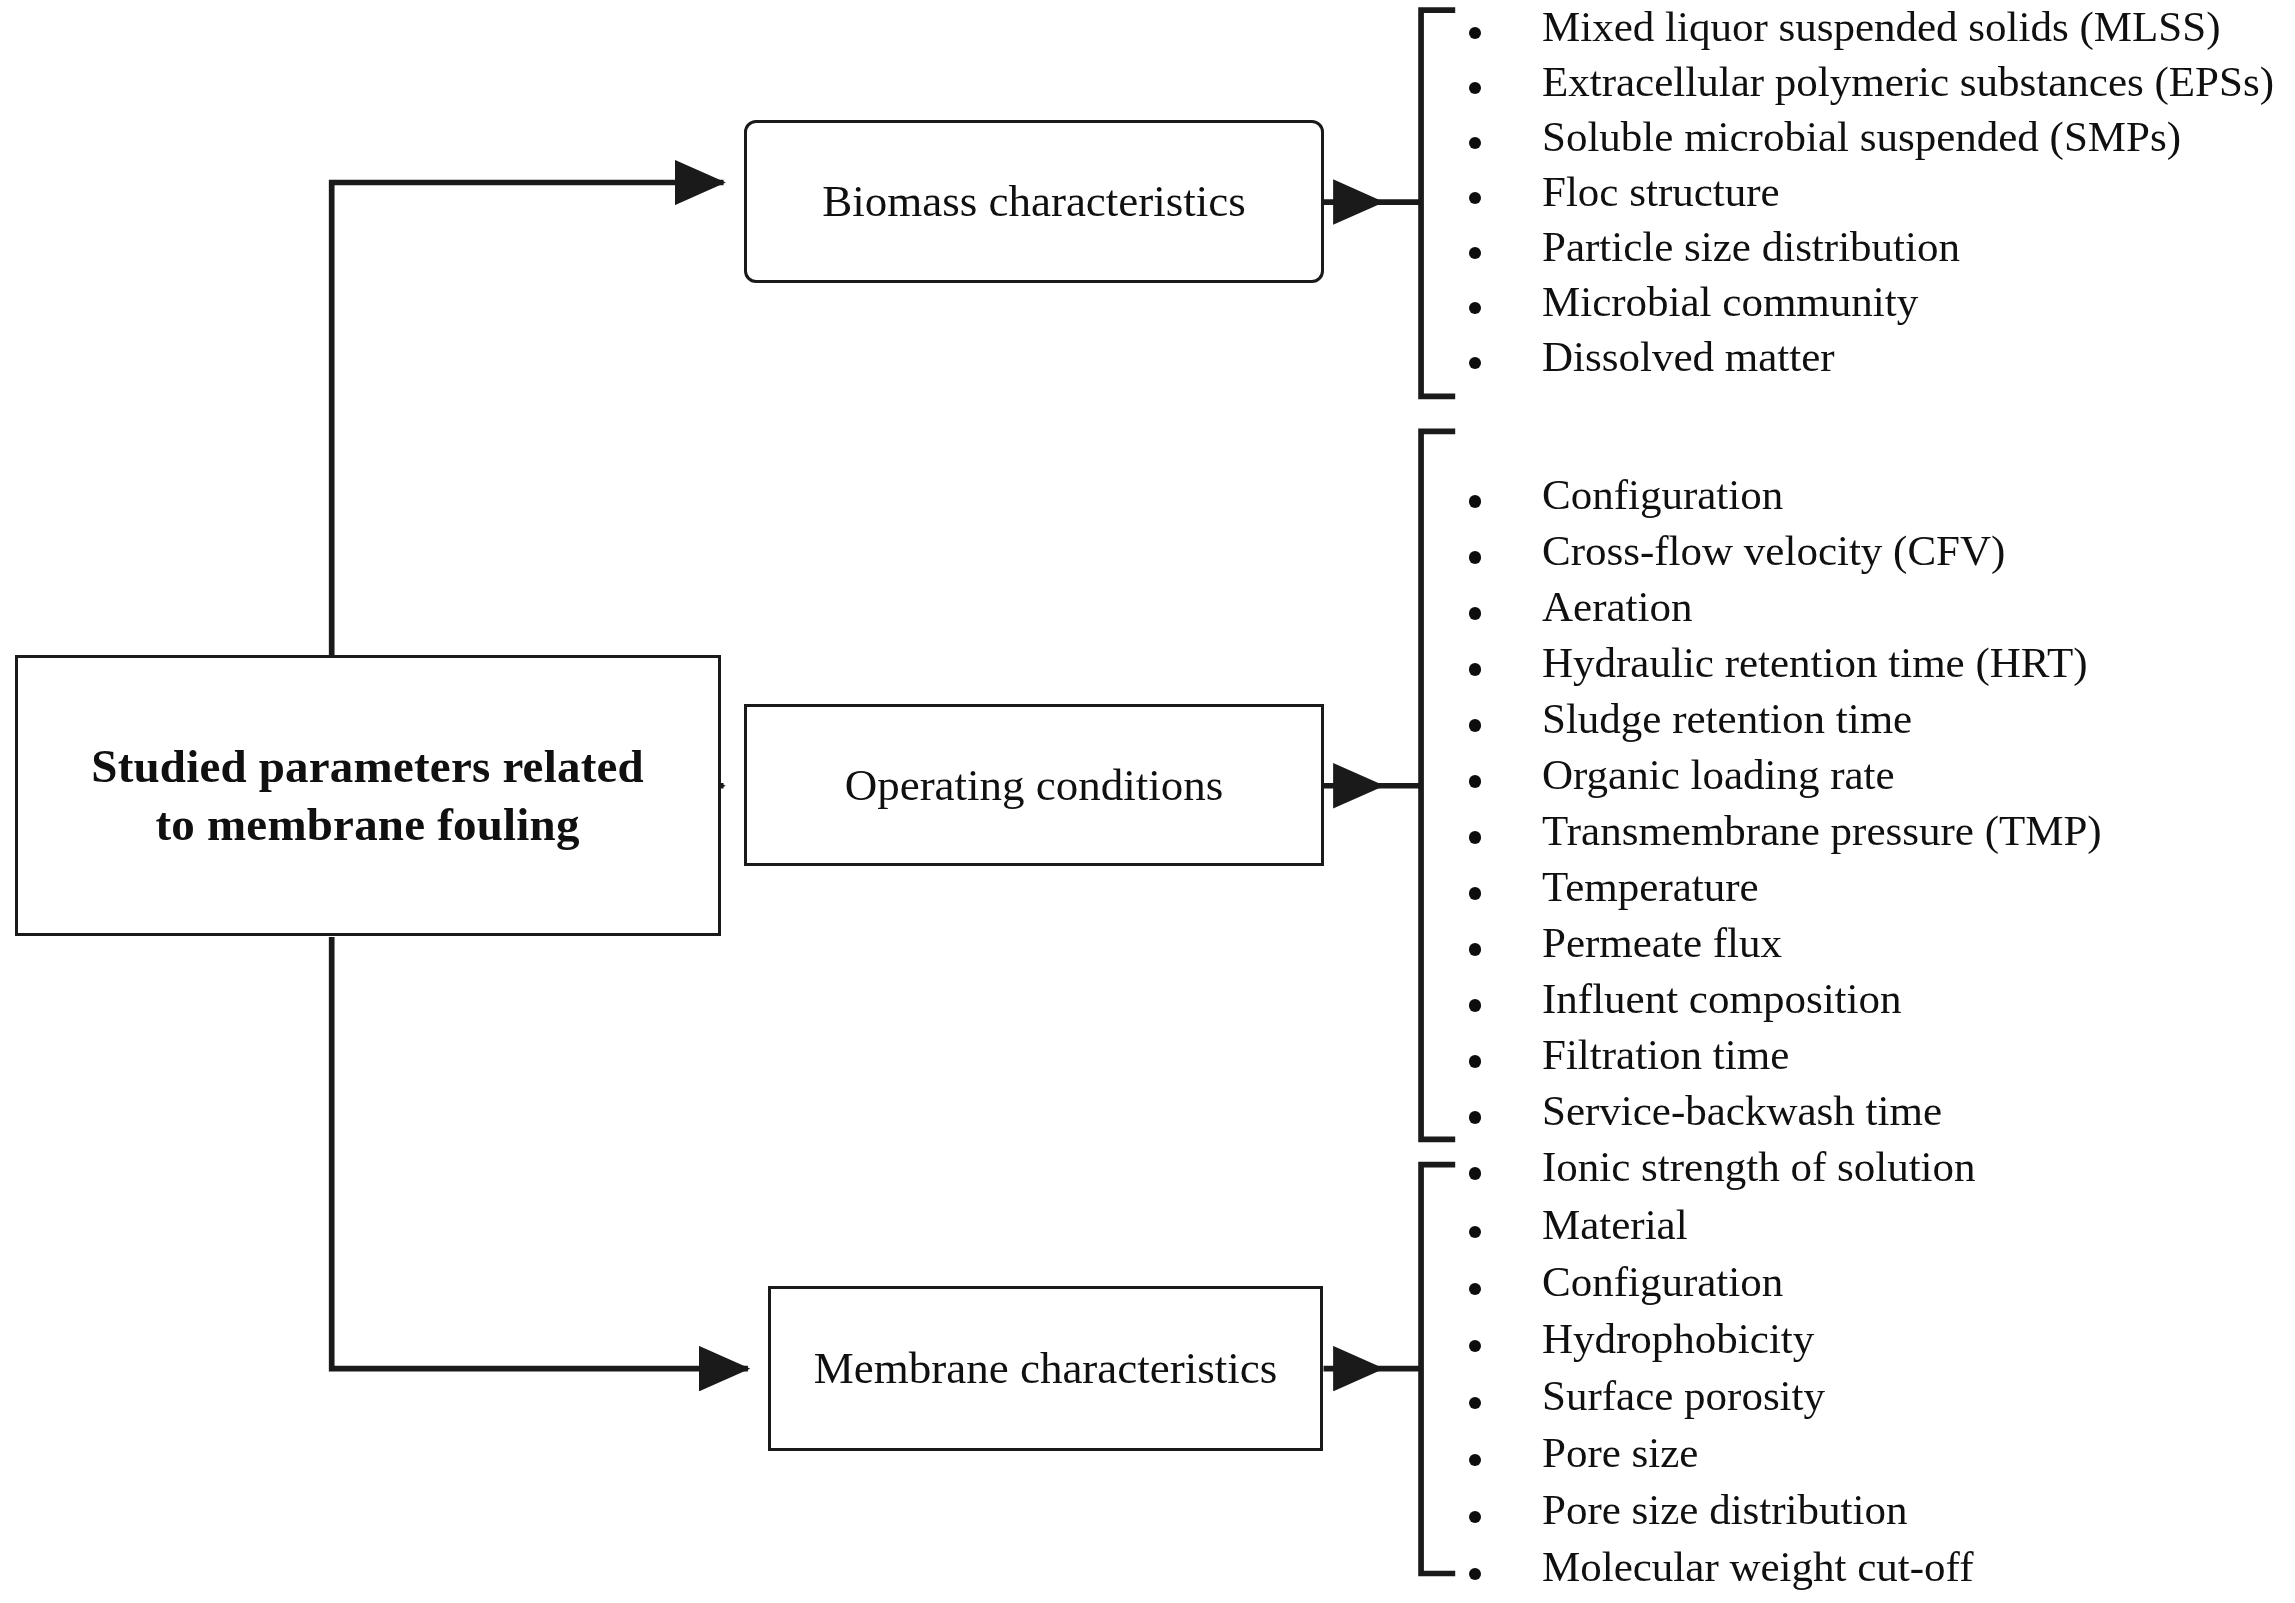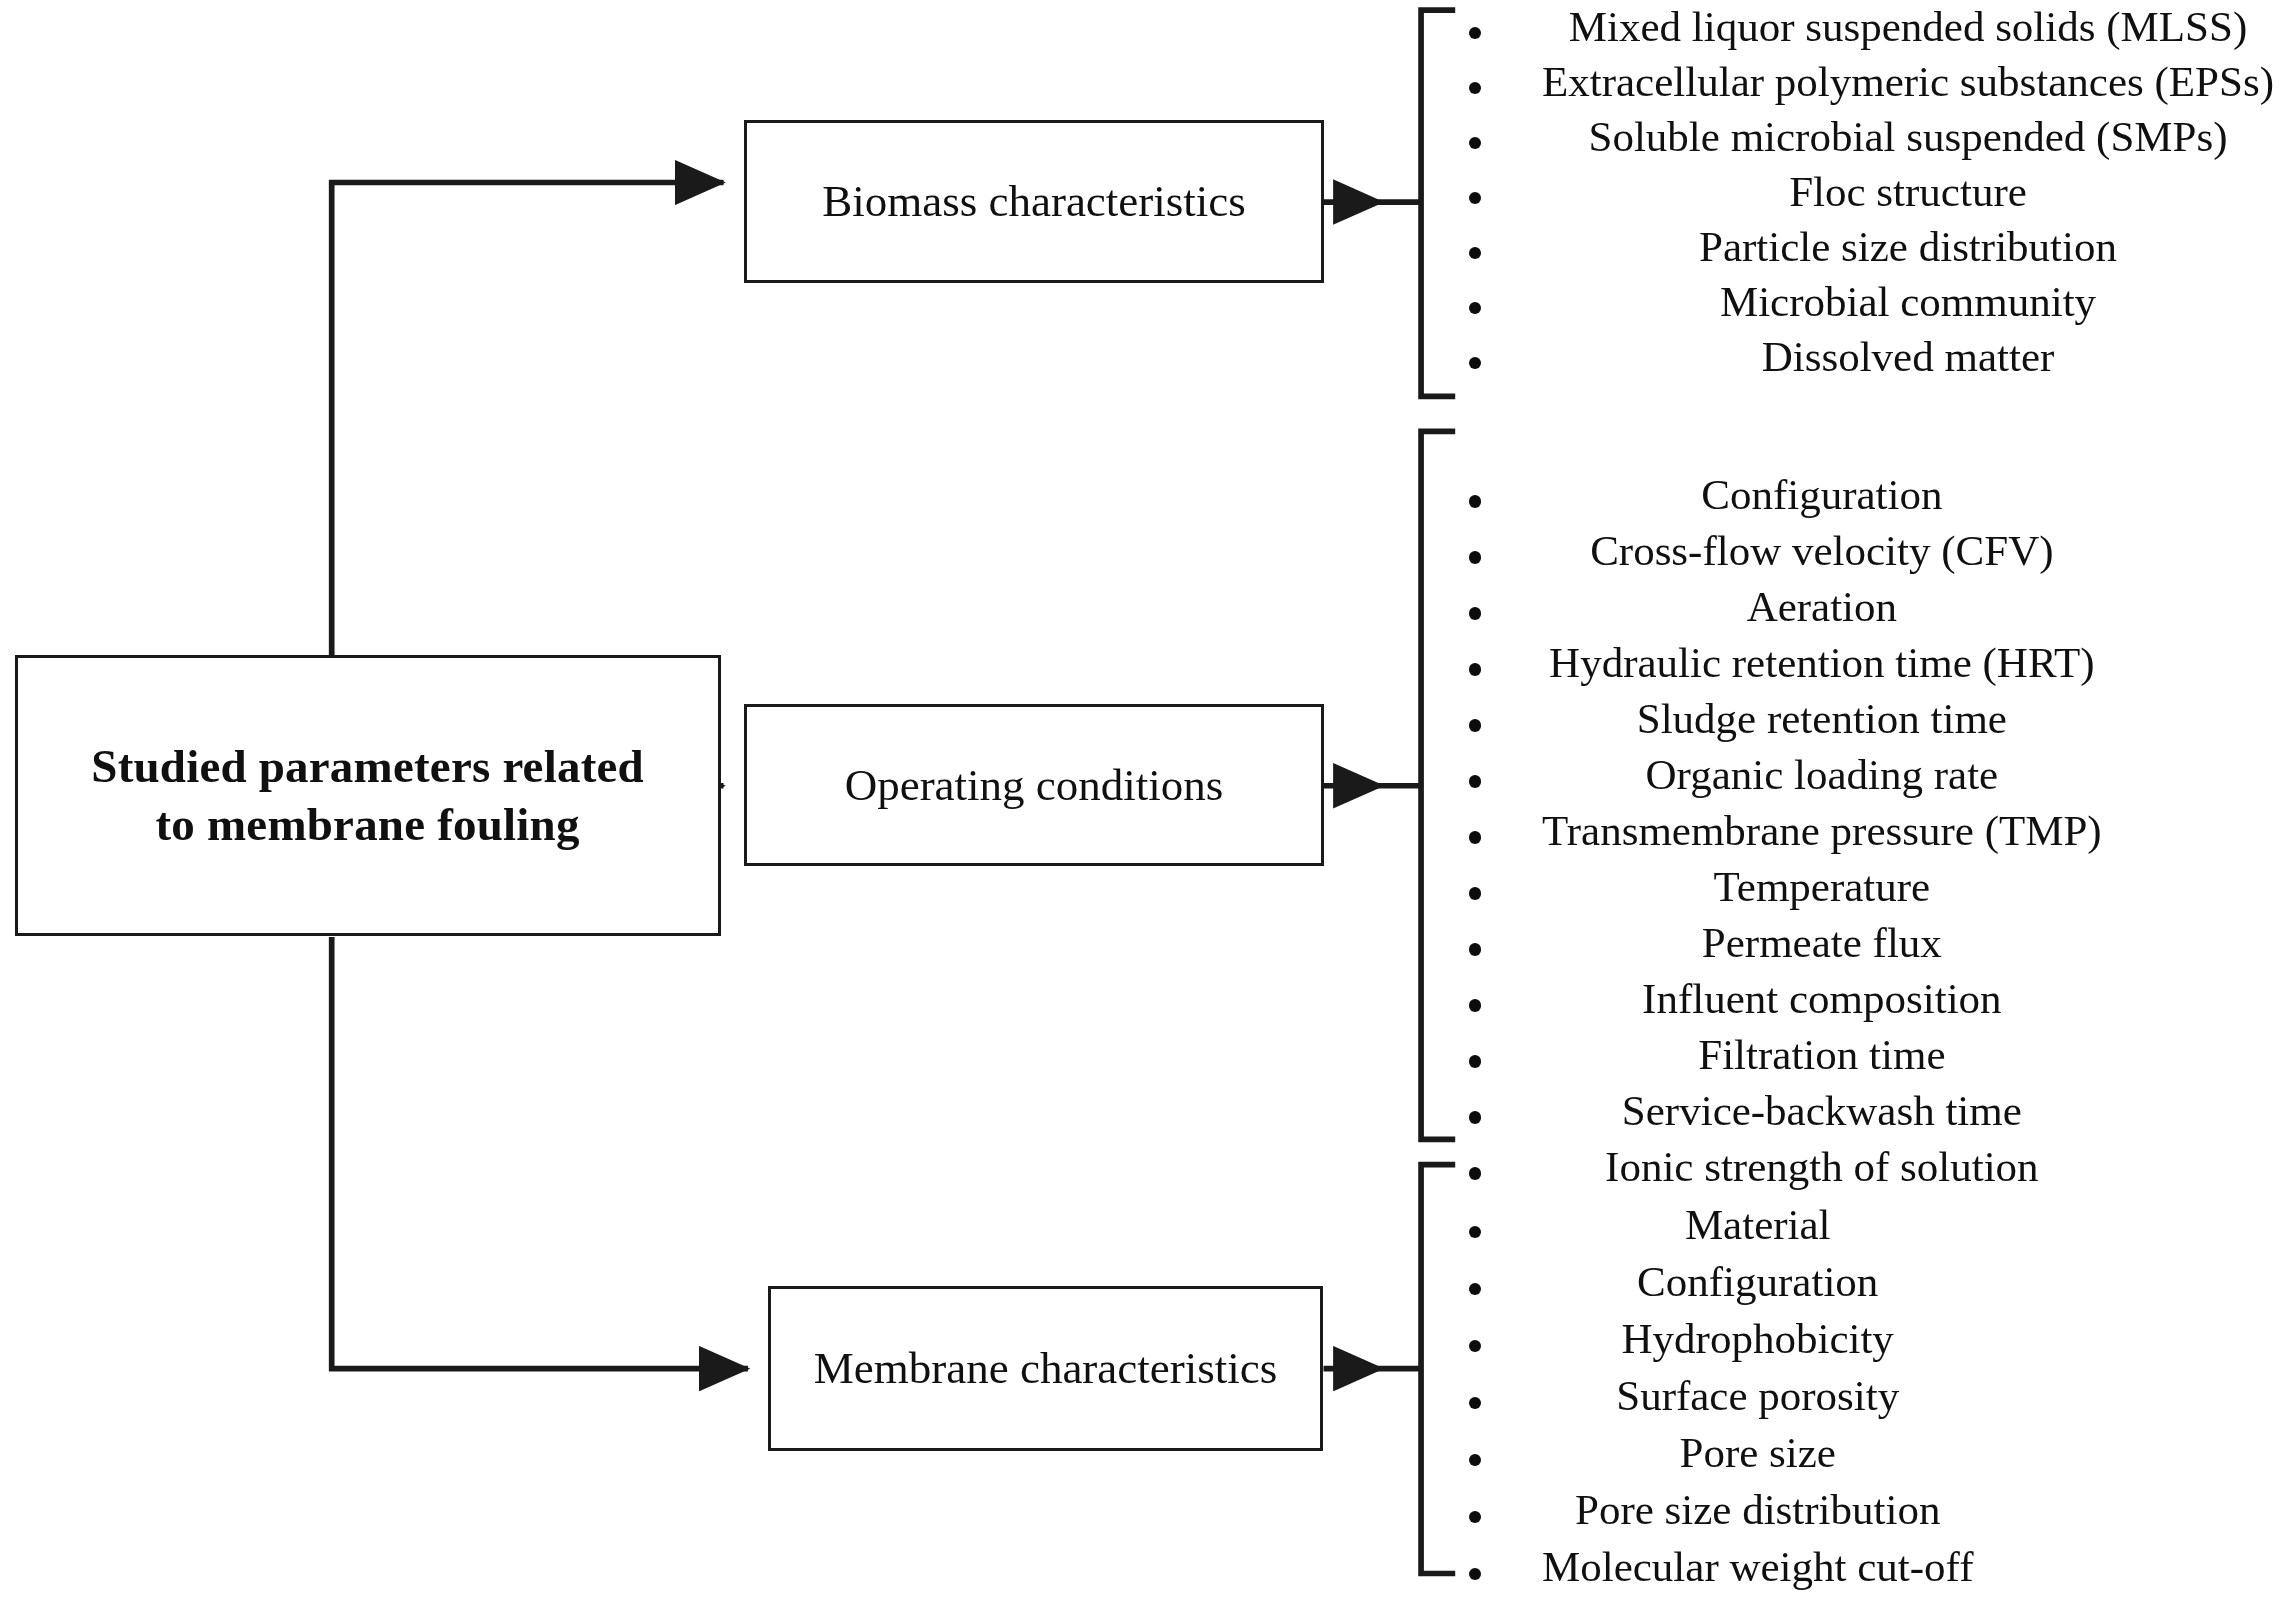--- a/index.html
+++ b/index.html
@@ -55,20 +55,21 @@
     font-size: 47px;
     font-weight: bold;
     letter-spacing: 0.2px;
   }
   #branch-box-0 {
     left: 744px;
     top: 120px;
     width: 580px;
     height: 163px;
     font-size: 45px;
+    border-radius: 12px;
   }
   #branch-box-1 {
     left: 744px;
     top: 704px;
     width: 580px;
     height: 162px;
     font-size: 45px;
     font-family: Liberation Serif, serif;
   }
   #branch-box-2 {
@@ -76,21 +77,20 @@
     top: 1286px;
     width: 555px;
     height: 165px;
     font-size: 45px;
   }
 
   
   .leaf-group {
     position: absolute;
     box-sizing: border-box;
-    text-align: center;
   }
   .leaf-list {
     list-style: none;
     margin: 0;
     padding: 0;
   }
   .leaf-list li {
     position: relative;
     font-size: 43px;
     line-height: 1.0;

